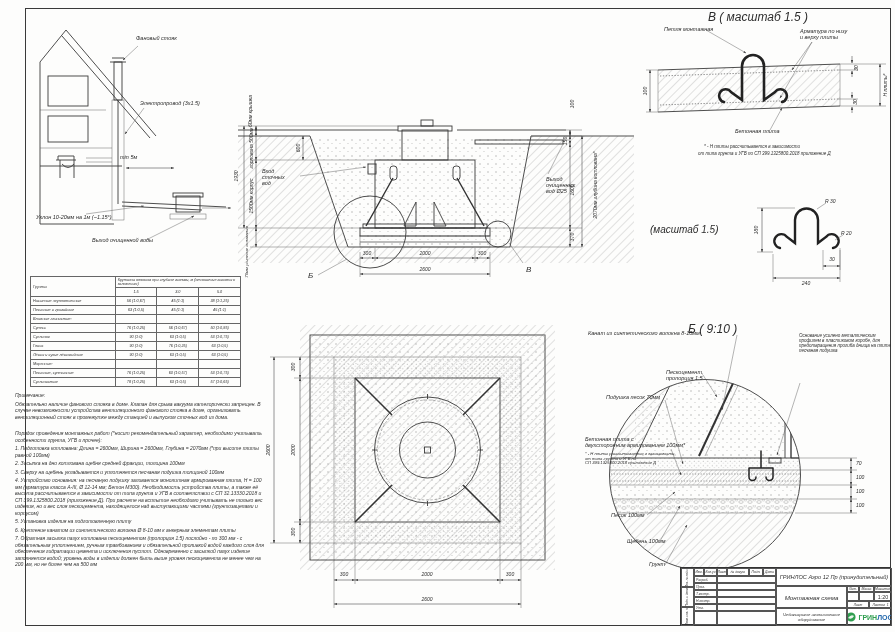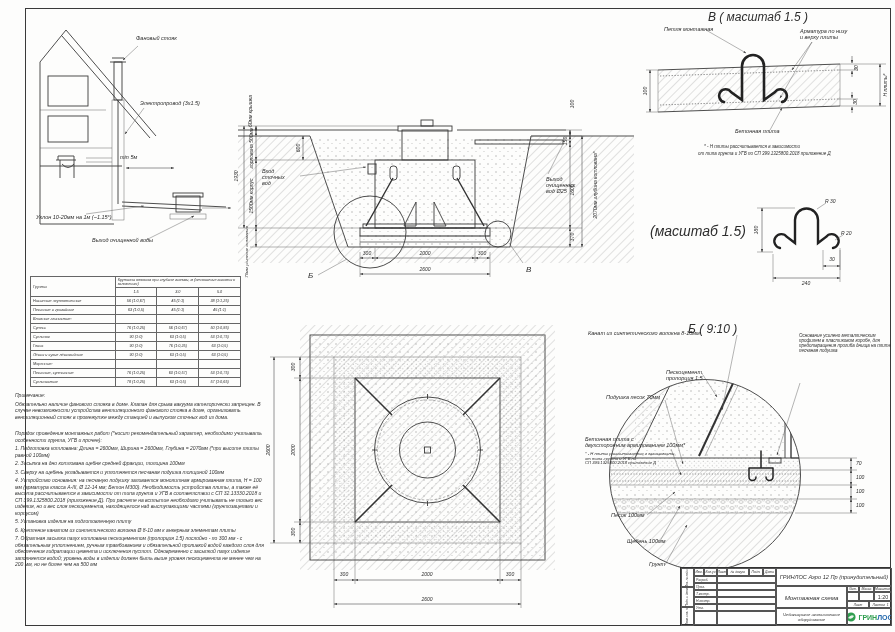--- a/index.html
+++ b/index.html
@@ -3,21 +3,21 @@
 <meta charset="utf-8">
 <style>
   html,body{margin:0;padding:0;}
   body{width:895px;height:632px;background:#f6f6f4;font-family:"Liberation Sans",sans-serif;}
   .sheet{position:relative;width:895px;height:632px;background:#fdfdfc;overflow:hidden;}
   .frame{position:absolute;left:25px;top:8px;right:4px;bottom:6px;border:1.4px solid #3a3a3a;}
   .abs{position:absolute;}
   .lbl{position:absolute;font-style:italic;color:#2d2d2d;font-size:5.5px;line-height:1.12;white-space:nowrap;z-index:5;}
   .c{transform:translate(-50%,-50%);}
   .r{transform:translate(-50%,-50%) rotate(-90deg);}
-  .s42{font-size:4.2px;} .s45{font-size:4.5px;} .s5{font-size:5px;} .s8{font-size:8px;} .s10{font-size:14px;} .s11{font-size:12px;}
+  .s42{font-size:4.2px;} .s45{font-size:4.5px;} .s5{font-size:5px;} .s8{font-size:8px;} .s10{font-size:10px;} .s11{font-size:12px;}
   .wrap{white-space:normal;}
   svg{overflow:visible;}
   .k{stroke:#3a3a3a;fill:none;stroke-width:.9;}
   .t{stroke:#5a5a5a;fill:none;stroke-width:.45;}
   .d{stroke:#3f3f3f;fill:none;stroke-width:.55;}
   
   .soil{position:absolute;left:30px;top:276px;width:211px;border-collapse:collapse;z-index:4;}
   .soil td{border:.5px solid #666;font-style:italic;font-size:3.8px;color:#333;padding:1px 2px;height:6px;white-space:nowrap;}
   .soil td.v{text-align:center;width:37px;}
   

